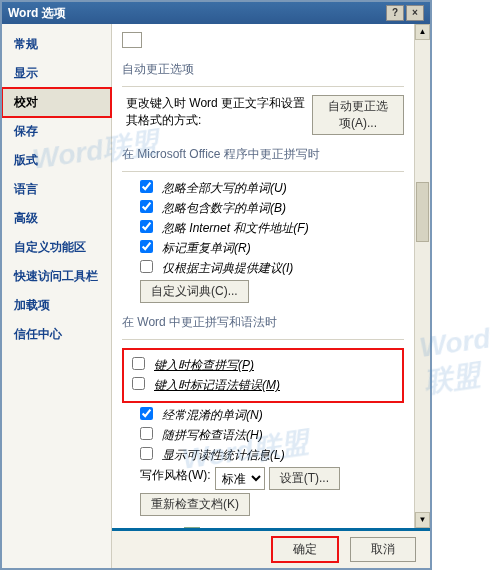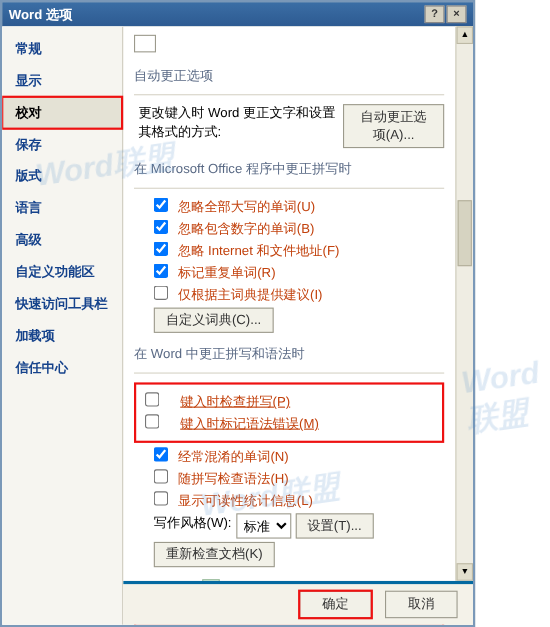--- a/index.html
+++ b/index.html
@@ -14,22 +14,22 @@
   .nav-item.selected { background: #e4e2d5; color: #000; }
   .hl-red { outline: 2px solid #e11; outline-offset: -1px; }
   .main { flex: 1; position: relative; overflow: hidden; }
   .main-inner { position: absolute; inset: 0; overflow-y: auto; padding: 8px 10px 50px 10px; }
   .section-title { color: #5a6a85; font-size: 12px; padding: 8px 0 6px 0; }
   .divider { border-top: 1px solid #d6d3c6; margin: 2px 0 8px 0; }
   .row { display: flex; margin: 3px 0 3px 4px; gap: 4px; }
   .row.indent { margin-left: 18px; }
   .btn { background: #f2f1e8; border: 1px solid #9c9a8c; padding: 2px 10px; font-size: 12px; color: #333; cursor: pointer; }
   input[type=checkbox] { width: 13px; height: 13px; margin-right: 5px; }
-  label { color: #c2410c; }
-  .under { text-decoration: underline; margin-left: 10px; }
+  label { color: #000000; font-style: italic; }
+  .under { text-decoration: underline; }
   .select { border: 1px solid #9c9a8c; background: #fff; font-size: 12px; padding: 1px 2px; }
   .box-red { border: 2px solid #e11; padding: 4px 4px; margin: 4px 0; }
   .footer { height: 40px; border-top: 3px solid #0369a1; background: #f4f2e9; display: flex; align-items: center; justify-content: flex-end; padding: 0 14px; gap: 12px; position: absolute; bottom: 0; left: 0; right: 0; }
   .scrollbar { position: absolute; right: 0; top: 0; bottom: 40px; width: 16px; background: #efede3; border-left: 1px solid #d0cdbf; display: flex; flex-direction: column; }
   .sb-btn { height: 16px; background: #e2dfce; border: 1px solid #bdb9a5; font-size: 8px; text-align: center; line-height: 14px; }
   .sb-track { flex: 1; position: relative; }
   .sb-thumb { position: absolute; left: 1px; right: 1px; top: 30%; height: 60px; background: #d6d3c1; border: 1px solid #b3af9b; }
   .watermark { position: absolute; color: rgba(80,140,200,0.18); font-size: 28px; font-weight: bold; font-style: italic; pointer-events: none; transform: rotate(-8deg); }
   .wm1 { left: 30px; top: 130px; }
   .wm2 { left: 180px; top: 430px; }

